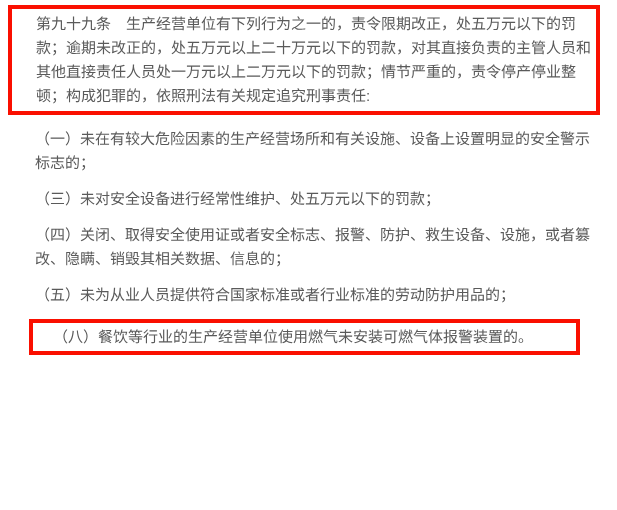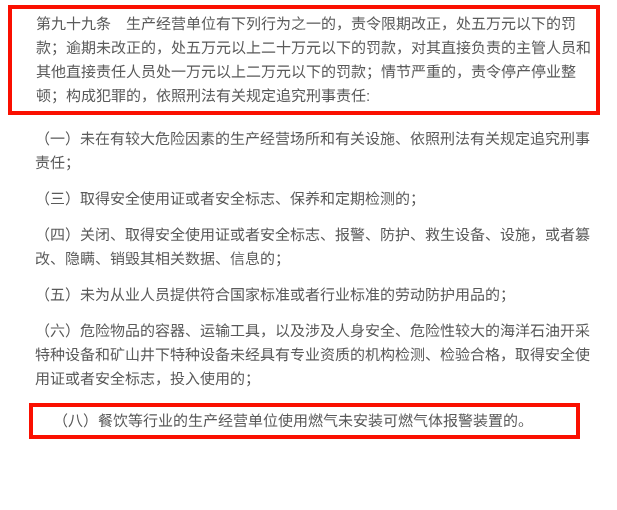--- a/index.html
+++ b/index.html
@@ -44,23 +44,22 @@
 </style>
 </head>
 <body>
 
 <div class="page">
 
   <div class="red-box intro-box">
     <p class="para">第九十九条　生产经营单位有下列行为之一的，责令限期改正，处五万元以下的罚款；逾期未改正的，处五万元以上二十万元以下的罚款，对其直接负责的主管人员和其他直接责任人员处一万元以上二万元以下的罚款；情节严重的，责令停产停业整顿；构成犯罪的，依照刑法有关规定追究刑事责任:</p>
   </div>
 
-  <p class="para">（一）未在有较大危险因素的生产经营场所和有关设施、依照刑法有关规定追究刑事责任；</p>
-  <p class="para">（三）取得安全使用证或者安全标志、保养和定期检测的；</p>
+  <p class="para">（一）未在有较大危险因素的生产经营场所和有关设施、设备上设置明显的安全警示标志的；</p>
+  <p class="para">（三）未对安全设备进行经常性维护、处五万元以下的罚款；</p>
   <p class="para">（四）关闭、取得安全使用证或者安全标志、报警、防护、救生设备、设施，或者篡改、隐瞒、销毁其相关数据、信息的；</p>
   <p class="para">（五）未为从业人员提供符合国家标准或者行业标准的劳动防护用品的；</p>
-  <p class="para">（六）危险物品的容器、运输工具，以及涉及人身安全、危险性较大的海洋石油开采特种设备和矿山井下特种设备未经具有专业资质的机构检测、检验合格，取得安全使用证或者安全标志，投入使用的；</p>
 
   <div class="red-box item8-box">
     <p class="para">（八）餐饮等行业的生产经营单位使用燃气未安装可燃气体报警装置的。</p>
   </div>
 
 </div>
 
 </body></html>

